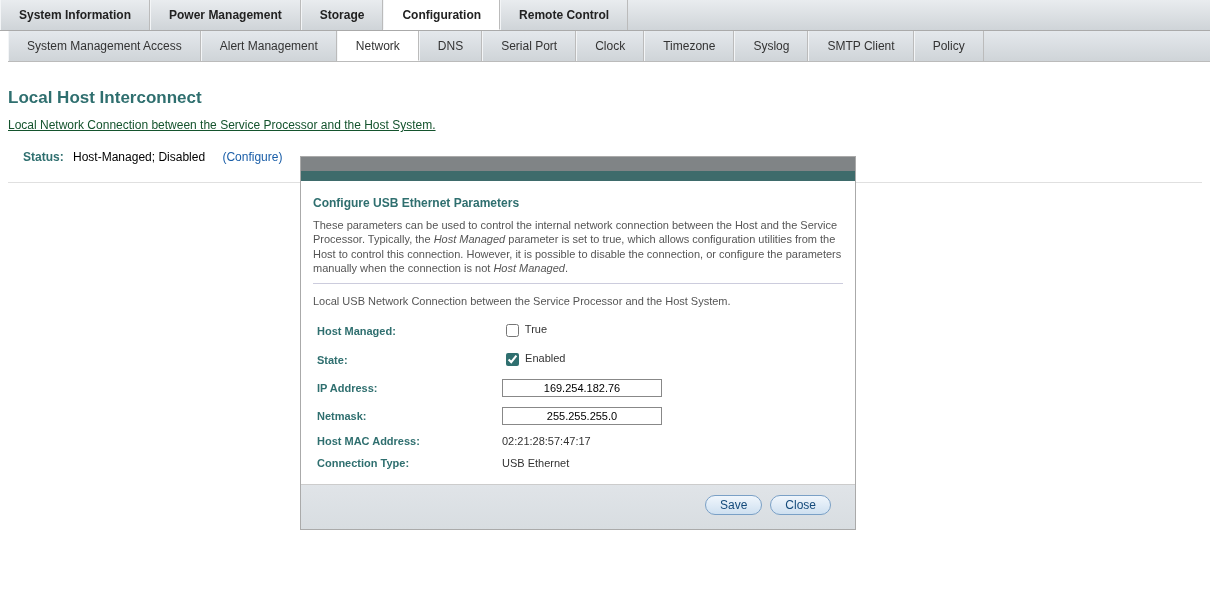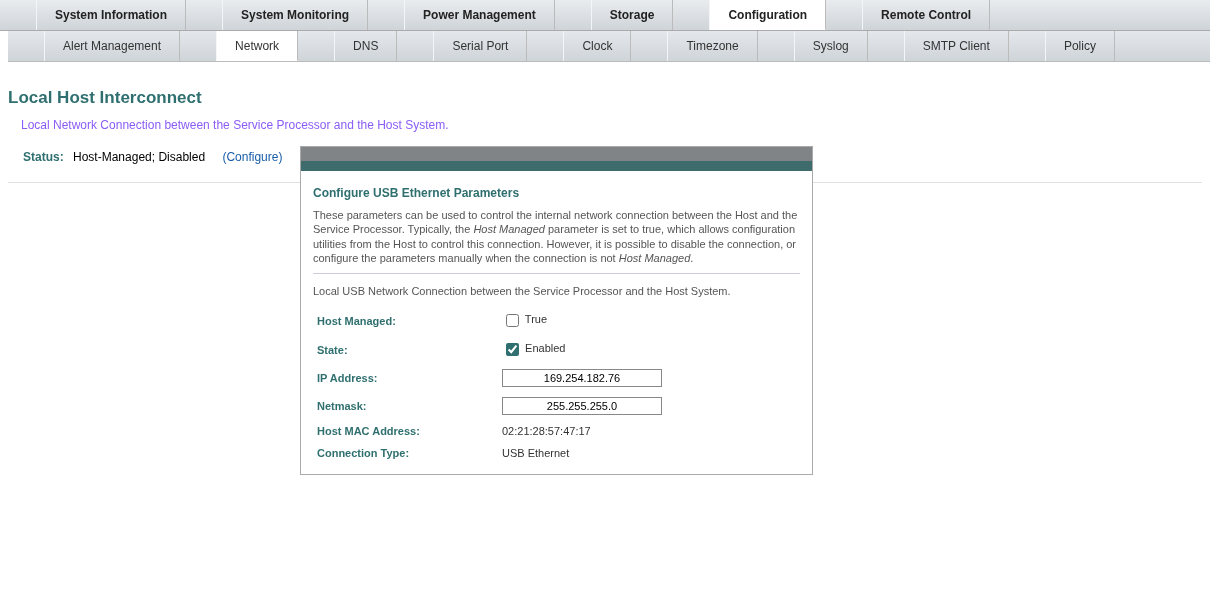--- a/index.html
+++ b/index.html
@@ -23,48 +23,47 @@
     align-items: center;
     justify-content: center;
     padding: 0 18px;
     border-right: 1px solid #bbb;
     border-left: 1px solid #f3f5f7;
     color: #222;
     font-weight: bold;
     font-size: 12px;
     cursor: pointer;
     white-space: nowrap;
-    margin-left: 36px;
   }
   .tab.sub { font-weight: normal; color: #333; font-size: 12px; }
   .tab.active {
     background: #fff;
     border-bottom: 1px solid #fff;
     position: relative;
     top: 0;
   }
   .page {
     padding: 12px 8px 0 8px;
   }
   .page h1 {
     color: #2f6f6f;
     font-size: 17px;
     font-weight: bold;
     margin: 14px 0 4px 0;
   }
-  .page .desc { color: #8b5cf6; margin: 10px 0 18px 13px; }
+  .page .desc { color: #14532d; margin: 10px 0 18px 0; text-decoration: underline; }
   .statusrow { margin: 4px 0 6px 15px; }
   .statusrow .lbl { color: #2f6f6f; font-weight: bold; margin-right: 6px;}
   .statusrow .cfg { color: #1a5ea8; margin-left: 14px; cursor:pointer;}
   hr.thin { border:none; border-top:1px solid #e0e0e0; margin:18px 0 0 0;}
   .dialog-wrap {
     position: absolute;
     left: 300px;
-    top: 146px;
-    width: 513px;
+    top: 156px;
+    width: 556px;
     border: 1px solid #aaa;
     background: #fff;
     box-shadow: 0 0 0 rgba(0,0,0,0);
   }
   .dialog-titlebar {
     height: 14px;
     background: #808486;
   }
   .dialog-accent {
     height: 11px;
@@ -98,28 +97,28 @@
     border:1px solid #7aa0c6; border-radius: 10px;
     background: linear-gradient(#f0f6fc,#cfe0f0);
     padding: 2px 14px; font-size:12px; color:#144a7a; cursor:pointer;
   }
 </style>
 </head>
 <body>
 
 <div class="nav1">
   <div class="tab">System Information</div>
-  <div class="tab">System Monitoring</div>
   <div class="tab">Power Management</div>
   <div class="tab">Storage</div>
   <div class="tab active">Configuration</div>
   <div class="tab">Remote Control</div>
 </div>
 
 <div class="nav2">
+  <div class="tab sub">System Management Access</div>
   <div class="tab sub">Alert Management</div>
   <div class="tab sub active">Network</div>
   <div class="tab sub">DNS</div>
   <div class="tab sub">Serial Port</div>
   <div class="tab sub">Clock</div>
   <div class="tab sub">Timezone</div>
   <div class="tab sub">Syslog</div>
   <div class="tab sub">SMTP Client</div>
   <div class="tab sub">Policy</div>
 </div>
@@ -177,13 +176,17 @@
         <td class="k">Host MAC Address:</td>
         <td class="v">02:21:28:57:47:17</td>
       </tr>
       <tr>
         <td class="k">Connection Type:</td>
         <td class="v">USB Ethernet</td>
       </tr>
     </tbody>
       </table>
   </div>
+  <div class="dlg-footer">
+    <button class="btn">Save</button>
+    <button class="btn">Close</button>
+  </div>
 </div>
 
 </body></html>

